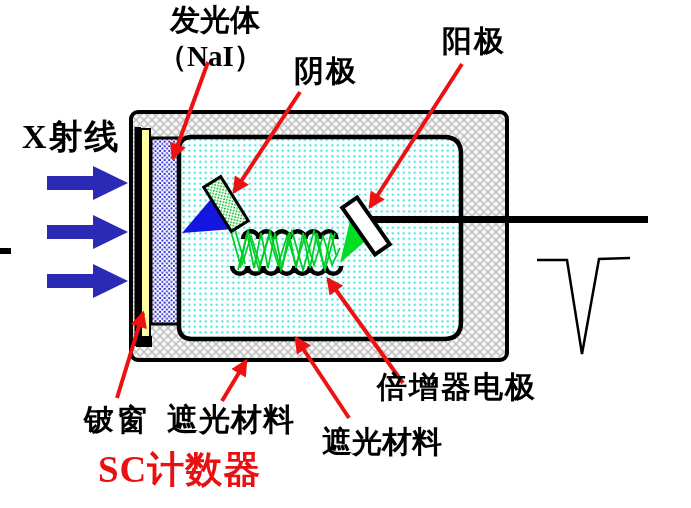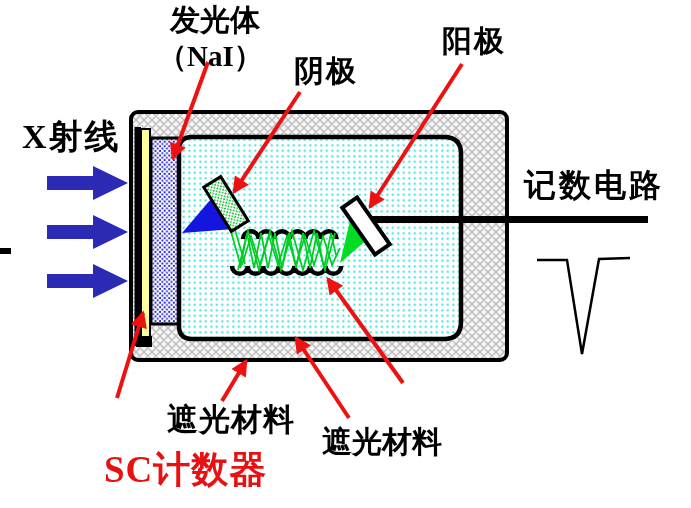--- a/index.html
+++ b/index.html
@@ -9,21 +9,21 @@
   }
   .lbl{position:absolute;color:#000;font-weight:bold;white-space:nowrap;line-height:1.05;}
   .lbl-scint1{left:170px;top:4px;font-size:30px;}
   .lbl-scint2{left:158px;top:41px;font-size:29px;font-family:"Liberation Serif", serif;}
   .lbl-cathode{left:294px;top:55px;font-size:30px;letter-spacing:2px;}
   .lbl-anode{left:442px;top:25px;font-size:30px;letter-spacing:2px;}
   .lbl-xray{left:22px;top:119px;font-size:34px;font-family:"Liberation Serif", serif;letter-spacing:2px;text-align:right;}
   .lbl-circuit{left:524px;top:169px;font-size:32px;letter-spacing:3px;}
   .lbl-be{left:84px;top:404px;font-size:30px;letter-spacing:3px;}
   .lbl-shade{left:167px;top:404px;font-size:31px;letter-spacing:1px;}
-  .lbl-sc{left:104px;top:451px;font-size:37px;color:#e81010;font-family:"Liberation Serif", serif;letter-spacing:1px;}
+  .lbl-sc{left:98px;top:451px;font-size:37px;color:#e81010;font-family:"Liberation Serif", serif;letter-spacing:1px;}
   .lbl-pmt{left:322px;top:426px;font-size:30px;letter-spacing:0px;}
   .lbl-dyn{left:377px;top:371px;font-size:30px;letter-spacing:2px;}
   .lbl-pulse{left:557px;top:369px;font-size:30px;letter-spacing:3px;}
   svg.diagram{position:absolute;left:0;top:0;}
 </style>
 </head>
 <body>
 
 <div class="canvas">
 
@@ -105,18 +105,19 @@
       <line x1="349" y1="418" x2="296" y2="338" marker-end="url(#redHead)"></line>
       <line x1="403" y1="383" x2="328" y2="279" marker-end="url(#redHead)"></line>
     </g>
   </svg>
 
   <div class="lbl lbl-scint2">（NaI）</div>
   <div class="lbl lbl-scint1">发光体</div>
   <div class="lbl lbl-anode">阳极</div>
   <div class="lbl lbl-cathode">阴极</div>
   <div class="lbl lbl-xray">X射线</div>
-  <div class="lbl lbl-circuit">记数电路</div>
+  <div class="lbl lbl-be">铍窗</div>
   <div class="lbl lbl-shade">遮光材料</div>
   <div class="lbl lbl-sc">SC计数器</div>
   <div class="lbl lbl-pmt">遮光材料</div>
+  <div class="lbl lbl-dyn">倍增器电极</div>
 
 </div>
 
 </body></html>

